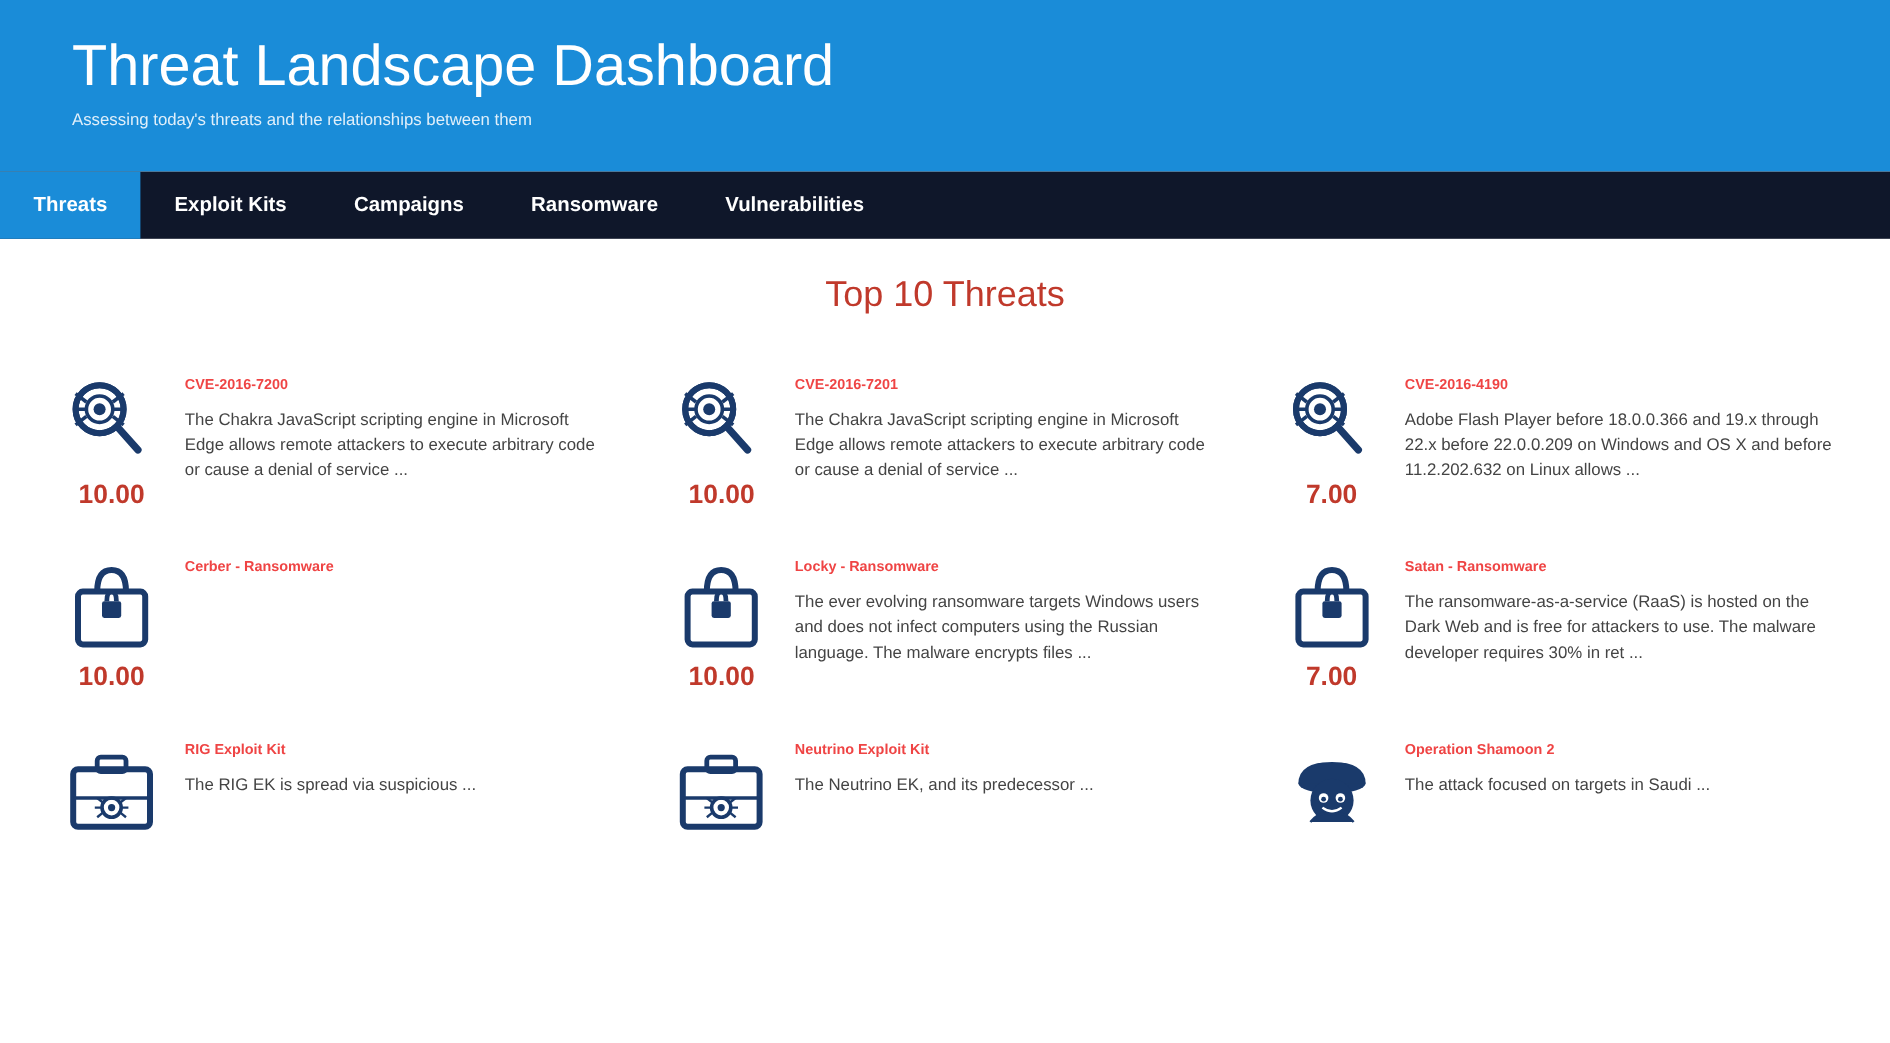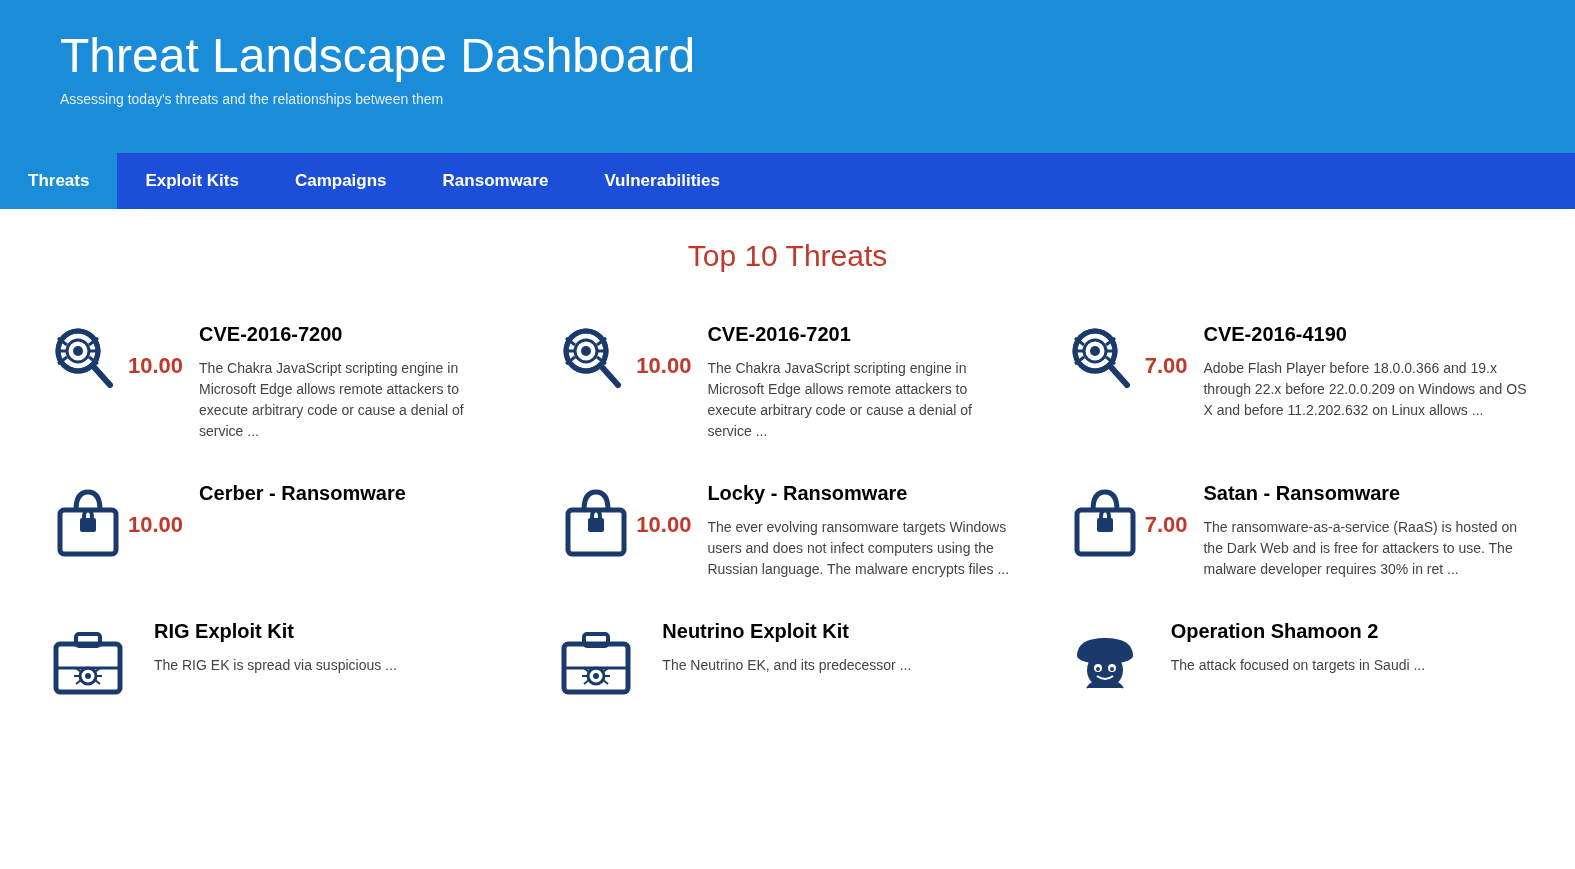--- a/index.html
+++ b/index.html
@@ -1,41 +1,41 @@
 <!DOCTYPE html>
 <html><head>
   <meta charset="utf-8">
   <style>
     * { box-sizing: border-box; margin: 0; padding: 0; }
     body { font-family: 'Segoe UI', Arial, sans-serif; background: #fff; }
 
     
     .header {
       background: #1a8cd8;
-      padding: 30px 60px 46px 60px;
+      padding: 30px 60px 36px 60px;
       min-height: 130px;
       display: flex;
       flex-direction: column;
       justify-content: space-between;
     }
     .header-title {
       color: #fff;
       font-size: 48px;
       font-weight: 300;
       line-height: 1.1;
     }
     .header-subtitle {
       color: #e0effa;
       font-size: 14px;
       margin-top: 8px;
     }
 
     
     .nav {
-      background: #1d4ed8;
+      background: #0f172a;
       display: flex;
       align-items: stretch;
       min-height: 56px;
     }
     .nav-item {
       color: #fff;
       font-size: 17px;
       font-weight: 600;
       padding: 0 28px;
       display: flex;
@@ -71,42 +71,42 @@
     .threat-card {
       display: flex;
       flex-direction: row;
       align-items: flex-start;
       gap: 16px;
       padding: 10px 8px;
     }
 
     .threat-icon-wrap {
       display: flex;
-      flex-direction: row;
+      flex-direction: column;
       align-items: center;
       min-width: 90px;
     }
 
     .threat-icon {
       width: 80px;
       height: 80px;
     }
 
     .threat-score {
       color: #c0392b;
       font-size: 22px;
       font-weight: 700;
       margin-top: 6px;
     }
 
     .threat-info { flex: 1; }
 
     .threat-name {
-      color: #000000;
-      font-size: 20px;
+      color: #ef4444;
+      font-size: 12px;
       font-weight: 600;
       margin-bottom: 6px;
       cursor: pointer;
     }
 
     .threat-desc {
       color: #444;
       font-size: 14px;
       line-height: 1.5;
       margin-top: 12px;

